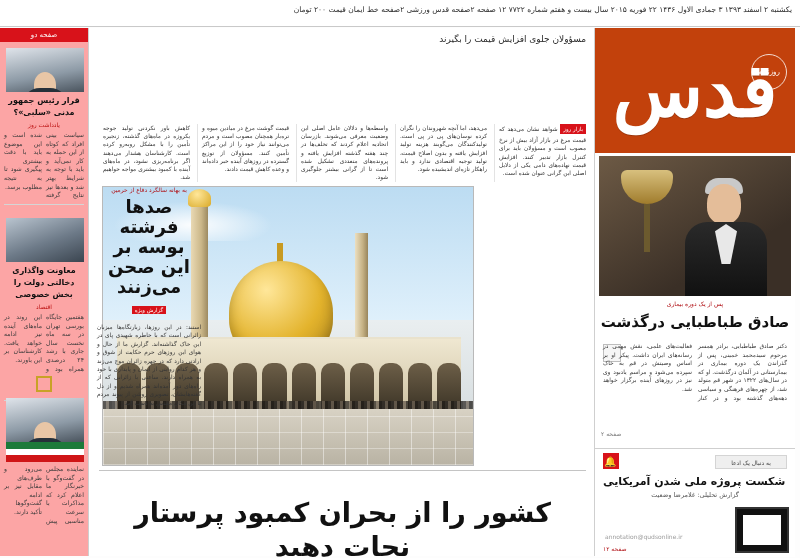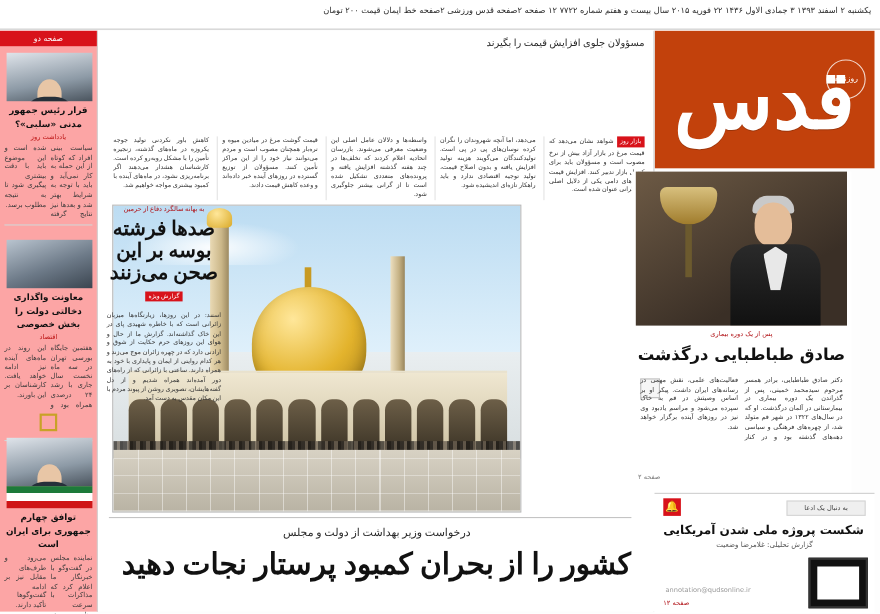--- a/index.html
+++ b/index.html
@@ -173,21 +173,20 @@
     position: relative;
   }
 
   
   .main {
     position: absolute;
     left: 89px; top: 28px;
     width: 505px; height: 528px;
     background: #fff;
     border-right: 1px solid #cfcfcf;
-    font-family: Liberation Serif, serif;
   }
   .overline {
     position: absolute;
     right: 8px; top: 6px;
     font-size: 9px;
     color: #2a2a2a;
   }
   .lead-head {
     position: absolute;
     right: 8px; top: 22px;
@@ -373,21 +372,21 @@
     text-align: center;
     font-size: 27px;
     font-weight: bold;
     color: #111;
     line-height: 34px;
   }
 
   
   .rightcol {
     position: absolute;
-    left: 574px; top: 156px;
+    left: 595px; top: 156px;
     width: 200px; height: 400px;
     background: #fff;
   }
   .rc-photo {
     position: absolute;
     left: 4px; top: 0;
     width: 192px; height: 140px;
     background: linear-gradient(150deg,#6d5a45,#3a2f26 70%);
     overflow: hidden;
   }
@@ -588,21 +587,20 @@
         <span class="gold-box"></span>
       </div>
     </div>
 
     <div class="brief" style="top:370px;border-bottom:0;">
       <div class="brief-photo portrait">
         <div class="head"></div>
           <div class="body"></div>
       </div>
       <div class="brief-flag"></div>
-      <div class="brief-title">توافق چهارم جمهوری برای ایران است</div>
       <div class="brief-body">نماینده مجلس در گفت‌وگو با خبرنگار ما اعلام کرد که مذاکرات با سرعت مناسبی پیش می‌رود و طرف‌های مقابل نیز بر ادامه گفت‌وگوها تأکید دارند.</div>
 
     </div>
   </div>
 
   <div class="main">
     <div class="overline">مسؤولان جلوی افزایش قیمت را بگیرند</div>
 
     <div class="lead-cols">
       <div class="lead-col">
@@ -645,21 +643,20 @@
     <div class="side-story">
       <div class="side-kicker">به بهانه سالگرد دفاع از حرمین</div>
       <div class="side-head">صدها فرشته بوسه بر این صحن می‌زنند</div>
       <div style="text-align:center;">
         <span class="side-tagline">گزارش ویژه</span>
       </div>
       <div class="side-body">استند: در این روزها، زیارتگاه‌ها میزبان زائرانی است که با خاطره شهیدی پای در این خاک گذاشته‌اند. گزارش ما از حال و هوای این روزهای حرم حکایت از شوق و ارادتی دارد که در چهره زائران موج می‌زند و هر کدام روایتی از ایمان و پایداری با خود به همراه دارند. ساعتی با زائرانی که از راه‌های دور آمده‌اند همراه شدیم و از دل گفته‌هایشان، تصویری روشن از پیوند مردم با این مکان مقدس به دست آمد.</div>
     </div>
 
     <div class="bottom-rule"></div>
-    <div class="bottom-over">درخواست وزیر بهداشت از دولت و مجلس</div>
     <div class="bottom-head">کشور را از بحران کمبود پرستار نجات دهید</div>
 
   </div>
 
   <div class="rightcol">
     <div class="rc-photo">
       <div class="lamp"></div>
       <div class="lamp-stem"></div>
       <div class="man-hair"></div>
       <div class="man-head"></div>

